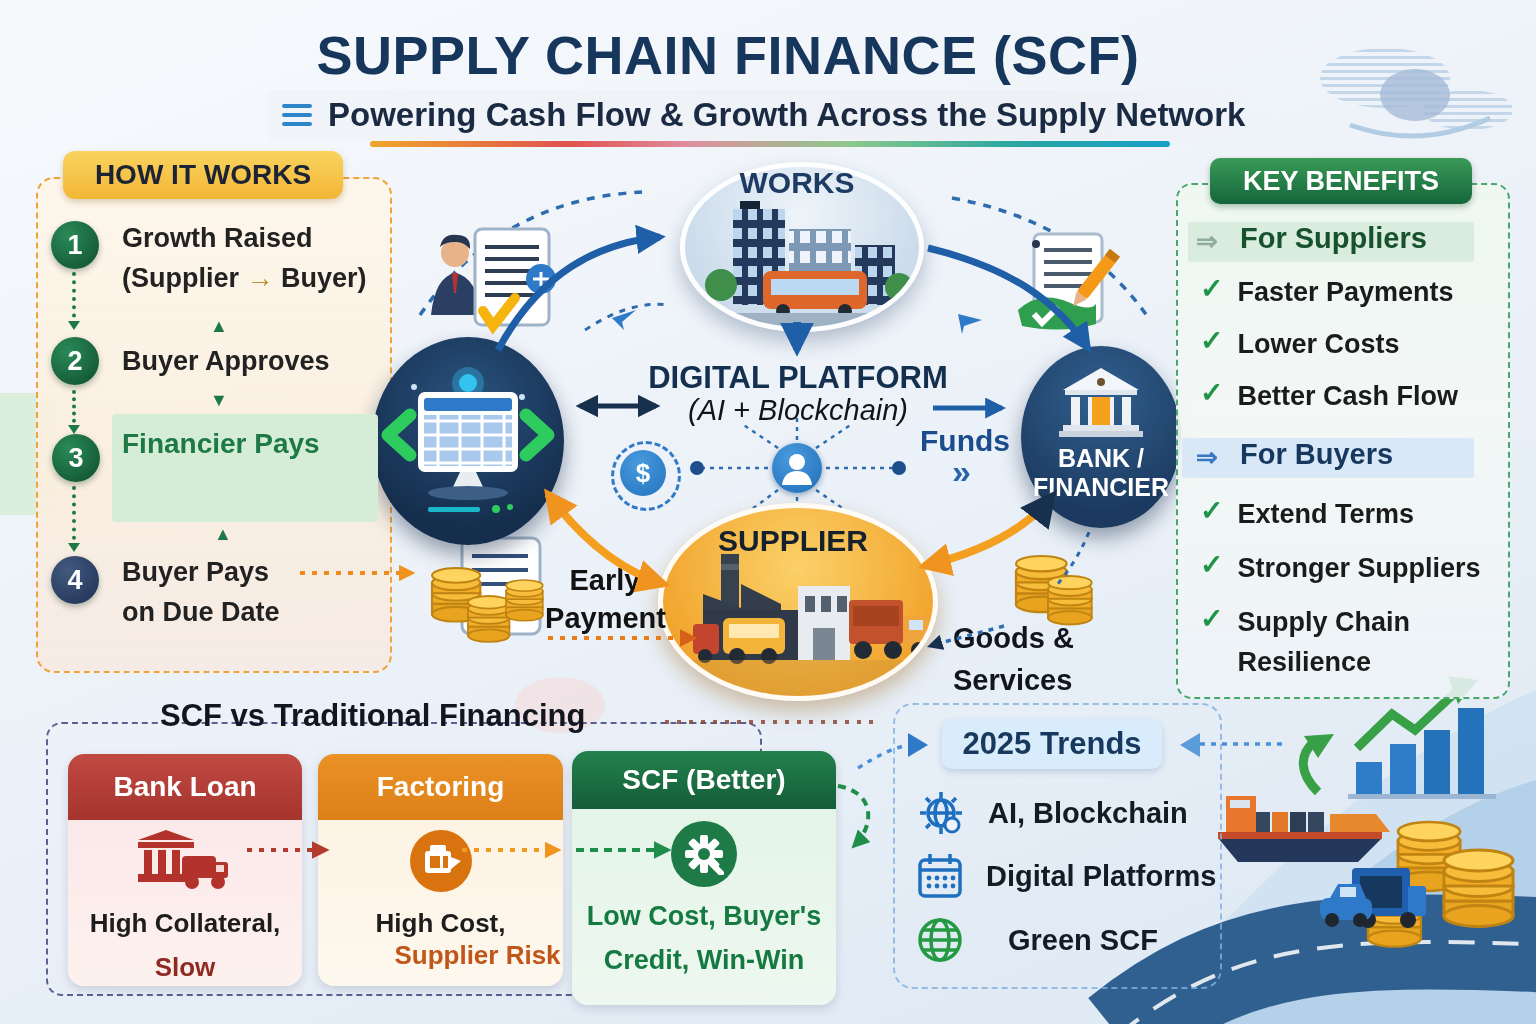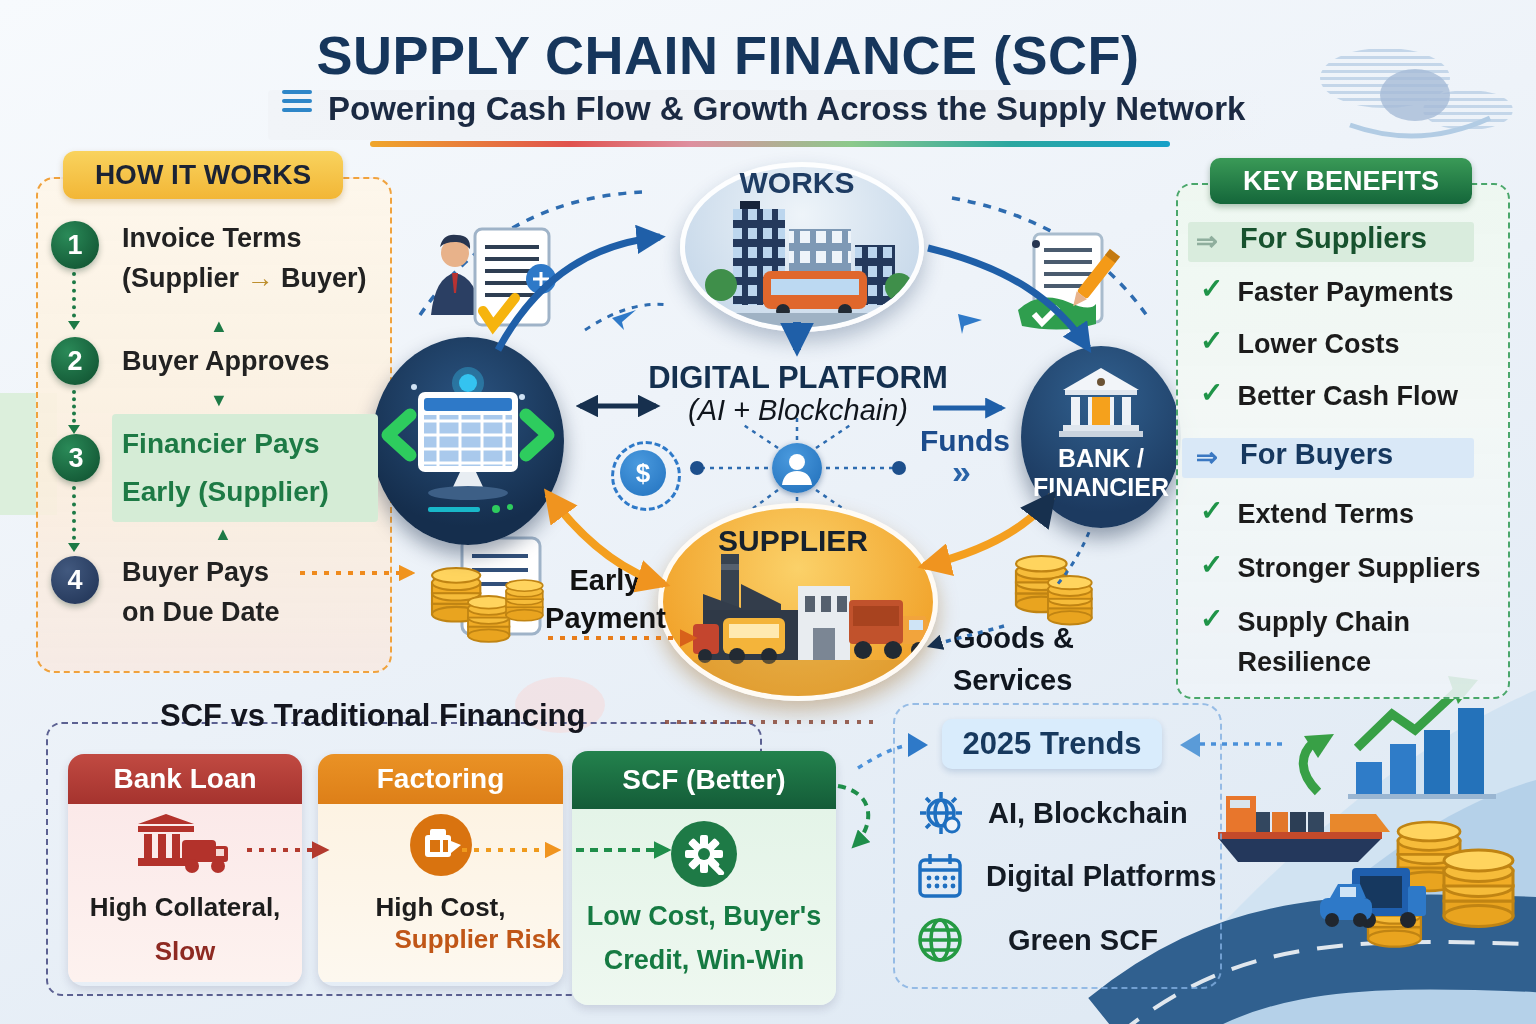--- a/index.html
+++ b/index.html
@@ -7,21 +7,21 @@
     font-family:"Liberation Sans",sans-serif;
     background:linear-gradient(160deg,#f7fafd 0%,#eef3f9 40%,#dde8f3 100%);}
   .abs{position:absolute;}
   .ctr{display:flex;align-items:center;justify-content:center;text-align:center;}
 
   
   .title{left:0;top:24px;width:1456px;text-align:center;font-size:54px;font-weight:800;
     color:#16365c;letter-spacing:.5px;z-index:6;}
   .subbar{left:268px;top:90px;width:1000px;height:50px;z-index:6;
     background:linear-gradient(90deg,#f1f4f8 0%,#edf0f4 75%,rgba(237,240,244,0));
-    border-radius:4px;display:flex;}
+    border-radius:4px;display:flex;align-items:center;}
   .hamburger{width:30px;height:22px;margin:0 16px 0 14px;display:flex;flex-direction:column;justify-content:space-between;}
   .hamburger div{height:4px;border-radius:2px;background:#2e86c8;}
   .subtitle{font-size:33px;font-weight:700;color:#1b2a43;}
   .divider{left:370px;top:141px;width:800px;height:6px;z-index:6;border-radius:3px;
     background:linear-gradient(90deg,#f0a62a,#e0524e 25%,#de8f9f 40%,#8cc98b 60%,#2ba7a0 80%,#16a0c8);}
 
   
   .hiw-panel{left:36px;top:177px;width:352px;height:492px;z-index:4;border:2px dashed #f0a23d;
     border-radius:18px;background:linear-gradient(180deg,rgba(253,246,234,.95),rgba(251,238,221,.9) 60%,rgba(247,233,226,.85));}
   .hiw-badge{left:63px;top:151px;width:280px;height:48px;z-index:5;border-radius:12px;
@@ -68,21 +68,21 @@
   .kb-head{position:absolute;z-index:6;font-size:29px;font-weight:800;}
   .kb-item{position:absolute;z-index:6;display:flex;align-items:flex-start;width:300px;}
   .kb-check{font-size:28px;font-weight:900;color:#1f9448;margin-right:14px;line-height:34px;}
   .kb-text{font-size:27px;font-weight:600;color:#1b1b1b;line-height:40px;}
   .sec-arrow{position:absolute;z-index:6;font-size:26px;font-weight:800;}
 
   
   .cmp-title{left:160px;top:698px;width:500px;font-size:31px;font-weight:800;color:#14161f;z-index:6;}
   .cmp-frame{left:46px;top:722px;width:712px;height:270px;border:2px dashed #5c6192;border-radius:16px;z-index:3;}
   .card{position:absolute;z-index:5;border-radius:16px;overflow:hidden;box-shadow:0 4px 10px rgba(40,40,80,.15);}
-  .card-h{height:50px;display:flex;align-items:center;justify-content:center;
+  .card-h{height:66px;display:flex;align-items:center;justify-content:center;
     font-size:28px;font-weight:800;color:#fff;}
   .card-b{position:relative;height:calc(100% - 54px);}
   .card-line{position:absolute;width:100%;text-align:center;font-size:26px;font-weight:700;}
   .icircle{position:absolute;border-radius:50%;display:flex;align-items:center;justify-content:center;}
 
   
   .tr-frame{left:893px;top:703px;width:325px;height:282px;border:2px dashed rgba(130,175,225,.8);border-radius:20px;z-index:3;}
   .tr-badge{left:942px;top:719px;width:220px;height:50px;border-radius:10px;z-index:5;
     background:#d9ecfc;box-shadow:0 3px 6px rgba(40,90,150,.2);font-size:31px;font-weight:800;color:#17395e;}
   .tr-item{position:absolute;z-index:5;display:flex;align-items:center;}
@@ -246,36 +246,35 @@
       </div>
     <div class="subtitle">Powering Cash Flow &amp; Growth Across the Supply Network</div>
   </div>
   <div class="abs divider"></div>
 
   <div class="abs hiw-panel"></div>
   <div class="abs hiw-badge ctr">HOW IT WORKS</div>
 
   <div class="step-circle green-c" style="left:51px;top:221px;">1</div>
   <div class="step-text" style="left:122px;top:218px;">
-    <div>Invoice Terms</div>
+    <div>Growth Raised</div>
     <div><span>(Supplier</span> <span class="gold-arrow">→</span> <span>Buyer)</span></div>
   </div>
   <div class="conn" style="top:272px;height:54px;"></div>
   <span class="tri" style="left:210px;top:316px;">▲</span>
 
   <div class="step-circle green-c" style="left:51px;top:337px;">2</div>
   <div class="step-text" style="left:122px;top:341px;">Buyer Approves</div>
   <div class="conn" style="top:390px;height:40px;"></div>
   <span class="tri" style="left:210px;top:390px;">▼</span>
 
   <div class="abs step3-box"></div>
   <div class="step-circle green-c" style="left:52px;top:434px;">3</div>
   <div class="abs step3-text">
     <div>Financier Pays</div>
-    <div>Early (Supplier)</div>
   </div>
   <div class="conn" style="top:486px;height:62px;"></div>
   <span class="tri" style="left:214px;top:524px;">▲</span>
 
   <div class="step-circle navy-c" style="left:51px;top:556px;">4</div>
   <div class="step-text" style="left:122px;top:552px;">
     <div>Buyer Pays</div>
     <div>on Due Date</div>
   </div>
 

